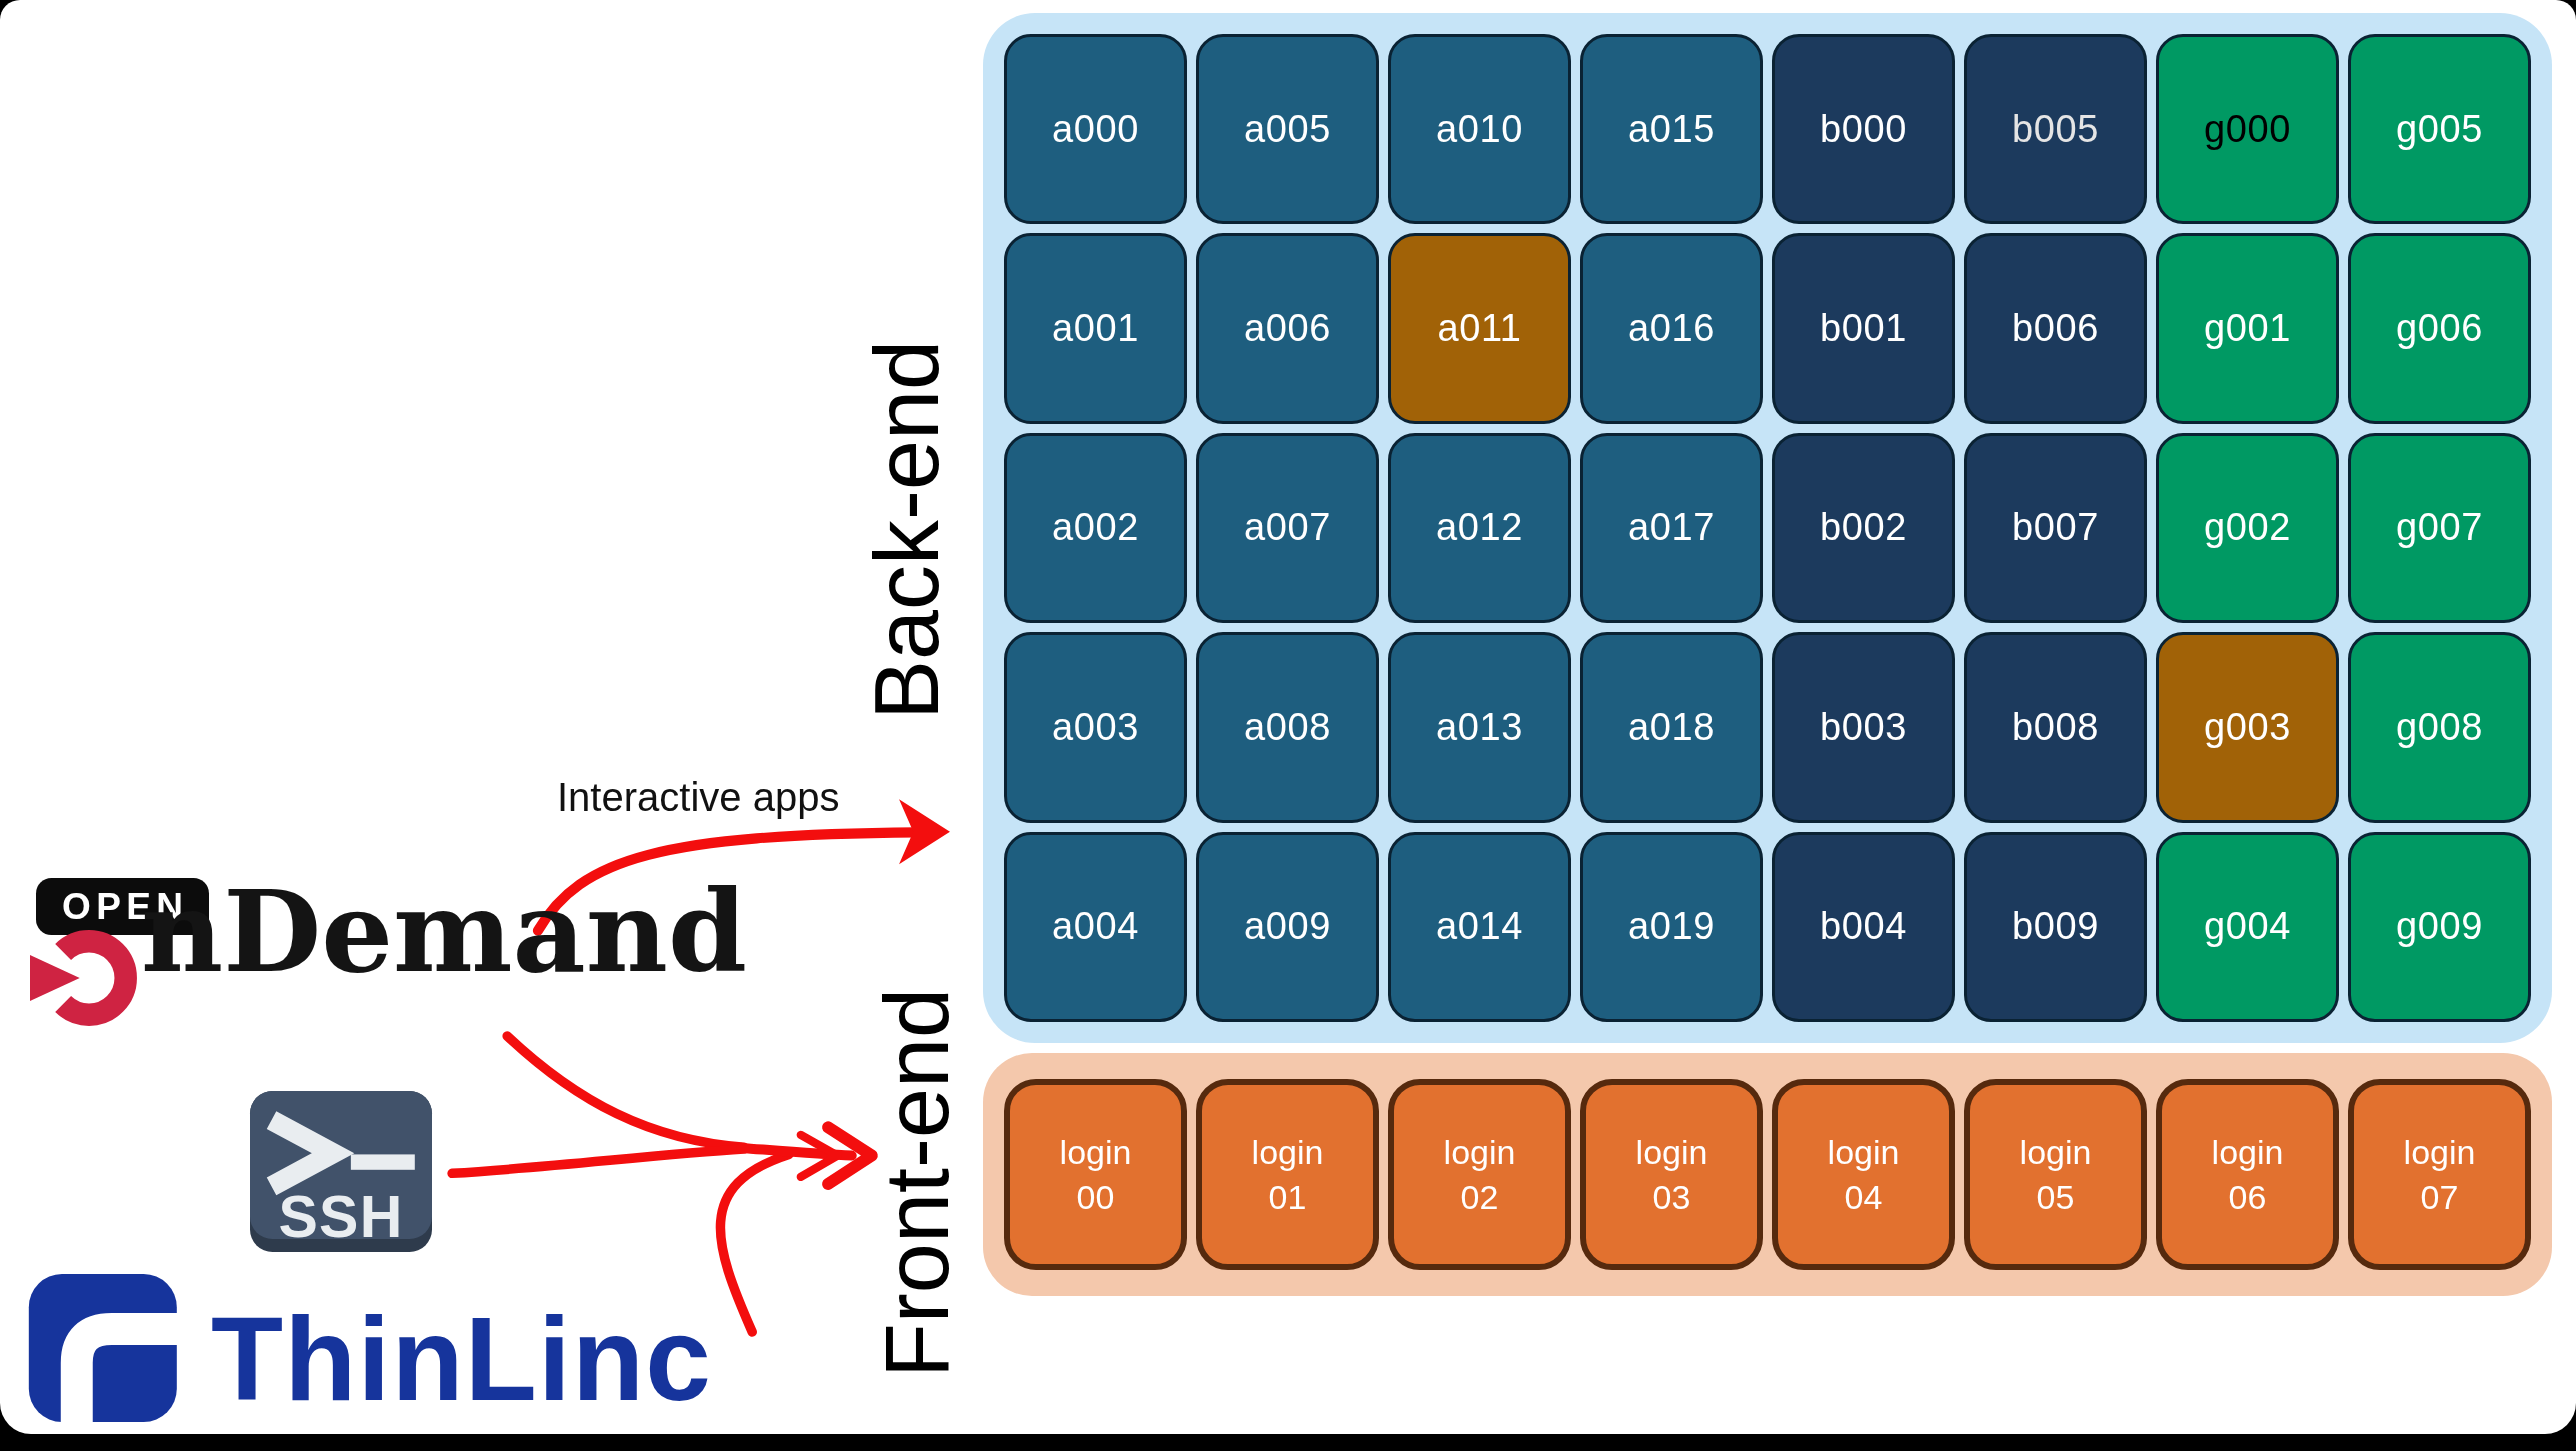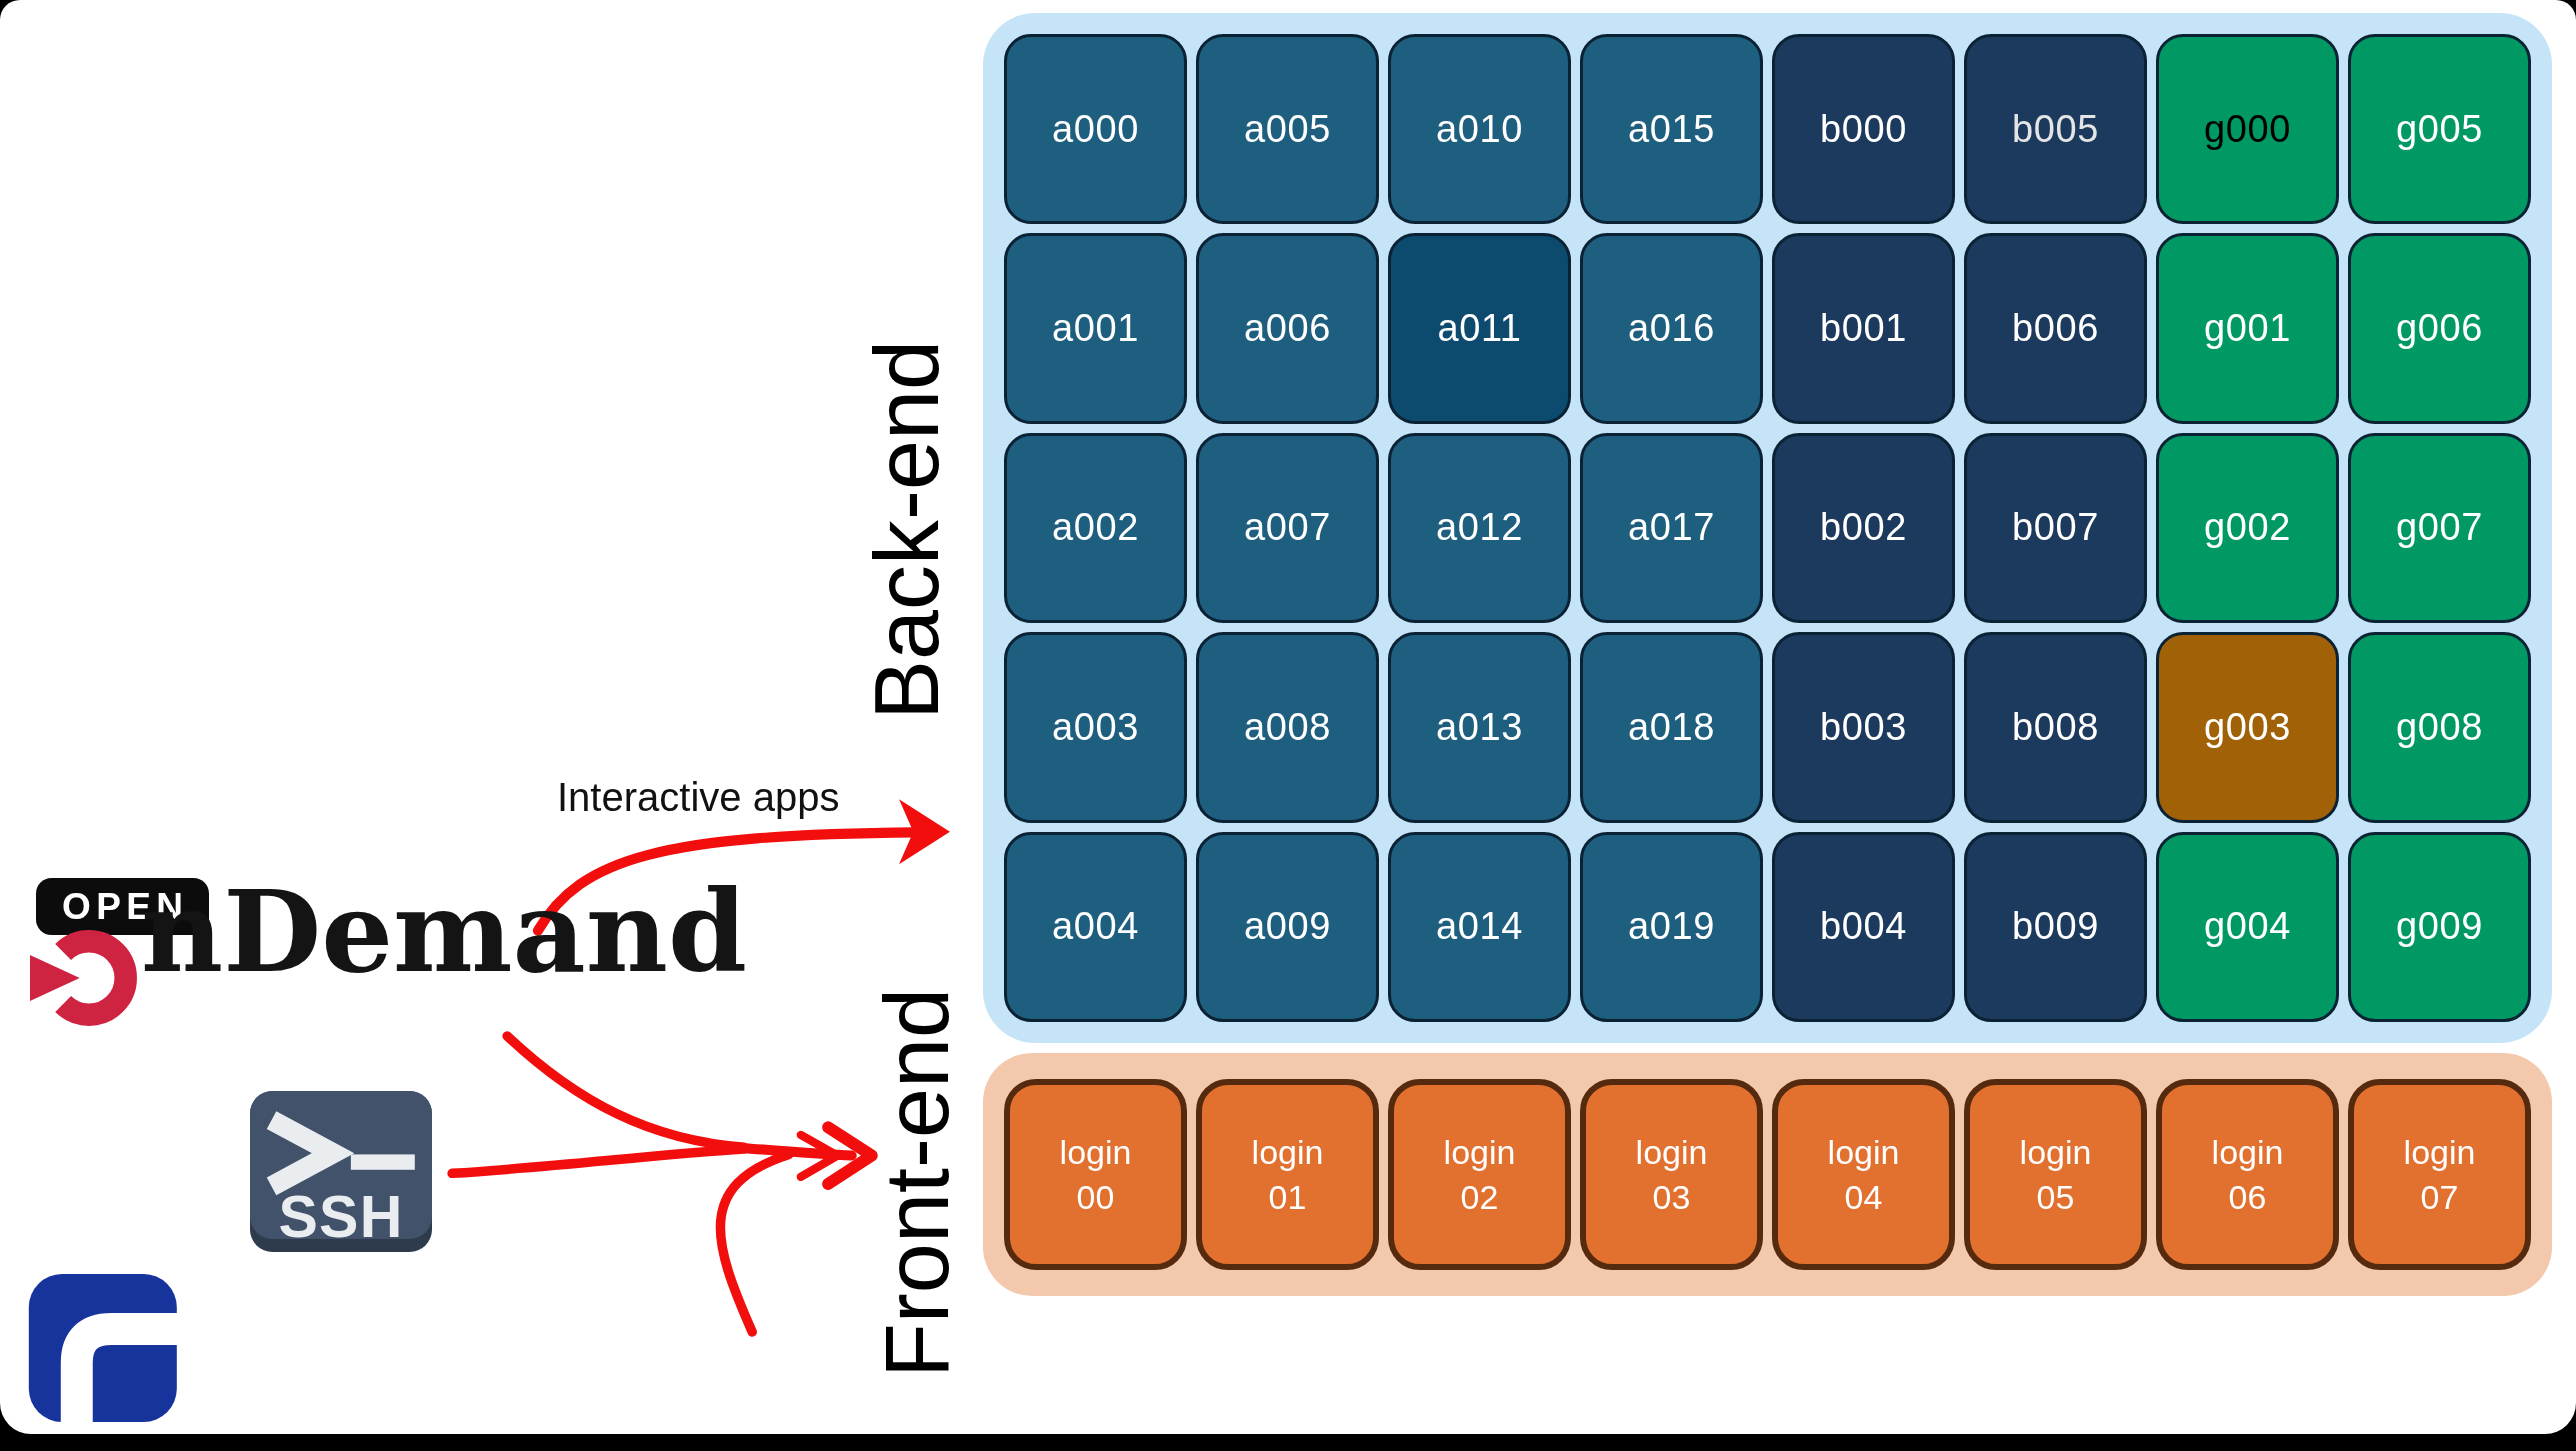--- a/index.html
+++ b/index.html
@@ -66,21 +66,21 @@
         <div class="node" style="background: rgb(30, 94, 127); border-color: rgb(10, 34, 51); color: rgb(255, 255, 255);">a001</div>
         <div class="node" style="background: rgb(30, 94, 127); border-color: rgb(10, 34, 51); color: rgb(255, 255, 255);">a002</div>
         <div class="node" style="background: rgb(30, 94, 127); border-color: rgb(10, 34, 51); color: rgb(255, 255, 255);">a003</div>
         <div class="node" style="background: rgb(30, 94, 127); border-color: rgb(10, 34, 51); color: rgb(255, 255, 255);">a004</div>
         <div class="node" style="background: rgb(30, 94, 127); border-color: rgb(10, 34, 51); color: rgb(255, 255, 255);">a005</div>
         <div class="node" style="background: rgb(30, 94, 127); border-color: rgb(10, 34, 51); color: rgb(255, 255, 255);">a006</div>
         <div class="node" style="background: rgb(30, 94, 127); border-color: rgb(10, 34, 51); color: rgb(255, 255, 255);">a007</div>
         <div class="node" style="background: rgb(30, 94, 127); border-color: rgb(10, 34, 51); color: rgb(255, 255, 255);">a008</div>
         <div class="node" style="background: rgb(30, 94, 127); border-color: rgb(10, 34, 51); color: rgb(255, 255, 255);">a009</div>
         <div class="node" style="background: rgb(30, 94, 127); border-color: rgb(10, 34, 51); color: rgb(255, 255, 255);">a010</div>
-        <div class="node" style="background: #0c4a6e; border-color: rgb(10, 34, 51); color: rgb(255, 255, 255);">a011</div>
+        <div class="node" style="background: #a16207; border-color: rgb(10, 34, 51); color: rgb(255, 255, 255);">a011</div>
         <div class="node" style="background: rgb(30, 94, 127); border-color: rgb(10, 34, 51); color: rgb(255, 255, 255);">a012</div>
         <div class="node" style="background: rgb(30, 94, 127); border-color: rgb(10, 34, 51); color: rgb(255, 255, 255);">a013</div>
         <div class="node" style="background: rgb(30, 94, 127); border-color: rgb(10, 34, 51); color: rgb(255, 255, 255);">a014</div>
         <div class="node" style="background: rgb(30, 94, 127); border-color: rgb(10, 34, 51); color: rgb(255, 255, 255);">a015</div>
         <div class="node" style="background: rgb(30, 94, 127); border-color: rgb(10, 34, 51); color: rgb(255, 255, 255);">a016</div>
         <div class="node" style="background: rgb(30, 94, 127); border-color: rgb(10, 34, 51); color: rgb(255, 255, 255);">a017</div>
         <div class="node" style="background: rgb(30, 94, 127); border-color: rgb(10, 34, 51); color: rgb(255, 255, 255);">a018</div>
         <div class="node" style="background: rgb(30, 94, 127); border-color: rgb(10, 34, 51); color: rgb(255, 255, 255);">a019</div>
         <div class="node" style="background: rgb(28, 58, 93); border-color: rgb(10, 34, 51); color: rgb(255, 255, 255);">b000</div>
         <div class="node" style="background: rgb(28, 58, 93); border-color: rgb(10, 34, 51); color: rgb(255, 255, 255);">b001</div>
@@ -161,15 +161,16 @@
   <svg class="overlay" viewBox="0 0 4350 2451">
     <path class="ssh-glyph-stroke" d="M 458 1892 L 562 1948 L 458 2004" fill="none" stroke-width="34" stroke="#e9edf0"></path>
     <rect class="ssh-glyph-fill" x="592" y="1950" width="108" height="26" fill="#e9edf0"></rect>
   </svg>
   <div class="ssh-label" style="color: rgb(233, 237, 240);">SSH</div>
 
   <svg class="overlay" viewBox="0 0 4350 2451">
     <rect class="tl-fill" x="48" y="2152" width="250" height="250" rx="56" fill="#16349c"></rect>
     <path d="M 129 2412 L 129 2302 Q 129 2245 188 2245 L 308 2245" fill="none" stroke="#ffffff" stroke-width="54"></path>
   </svg>
+  <div class="thinlinc-text" style="color: rgb(22, 52, 156);">ThinLinc</div>
 
 </div>
 
 
 </body></html>

